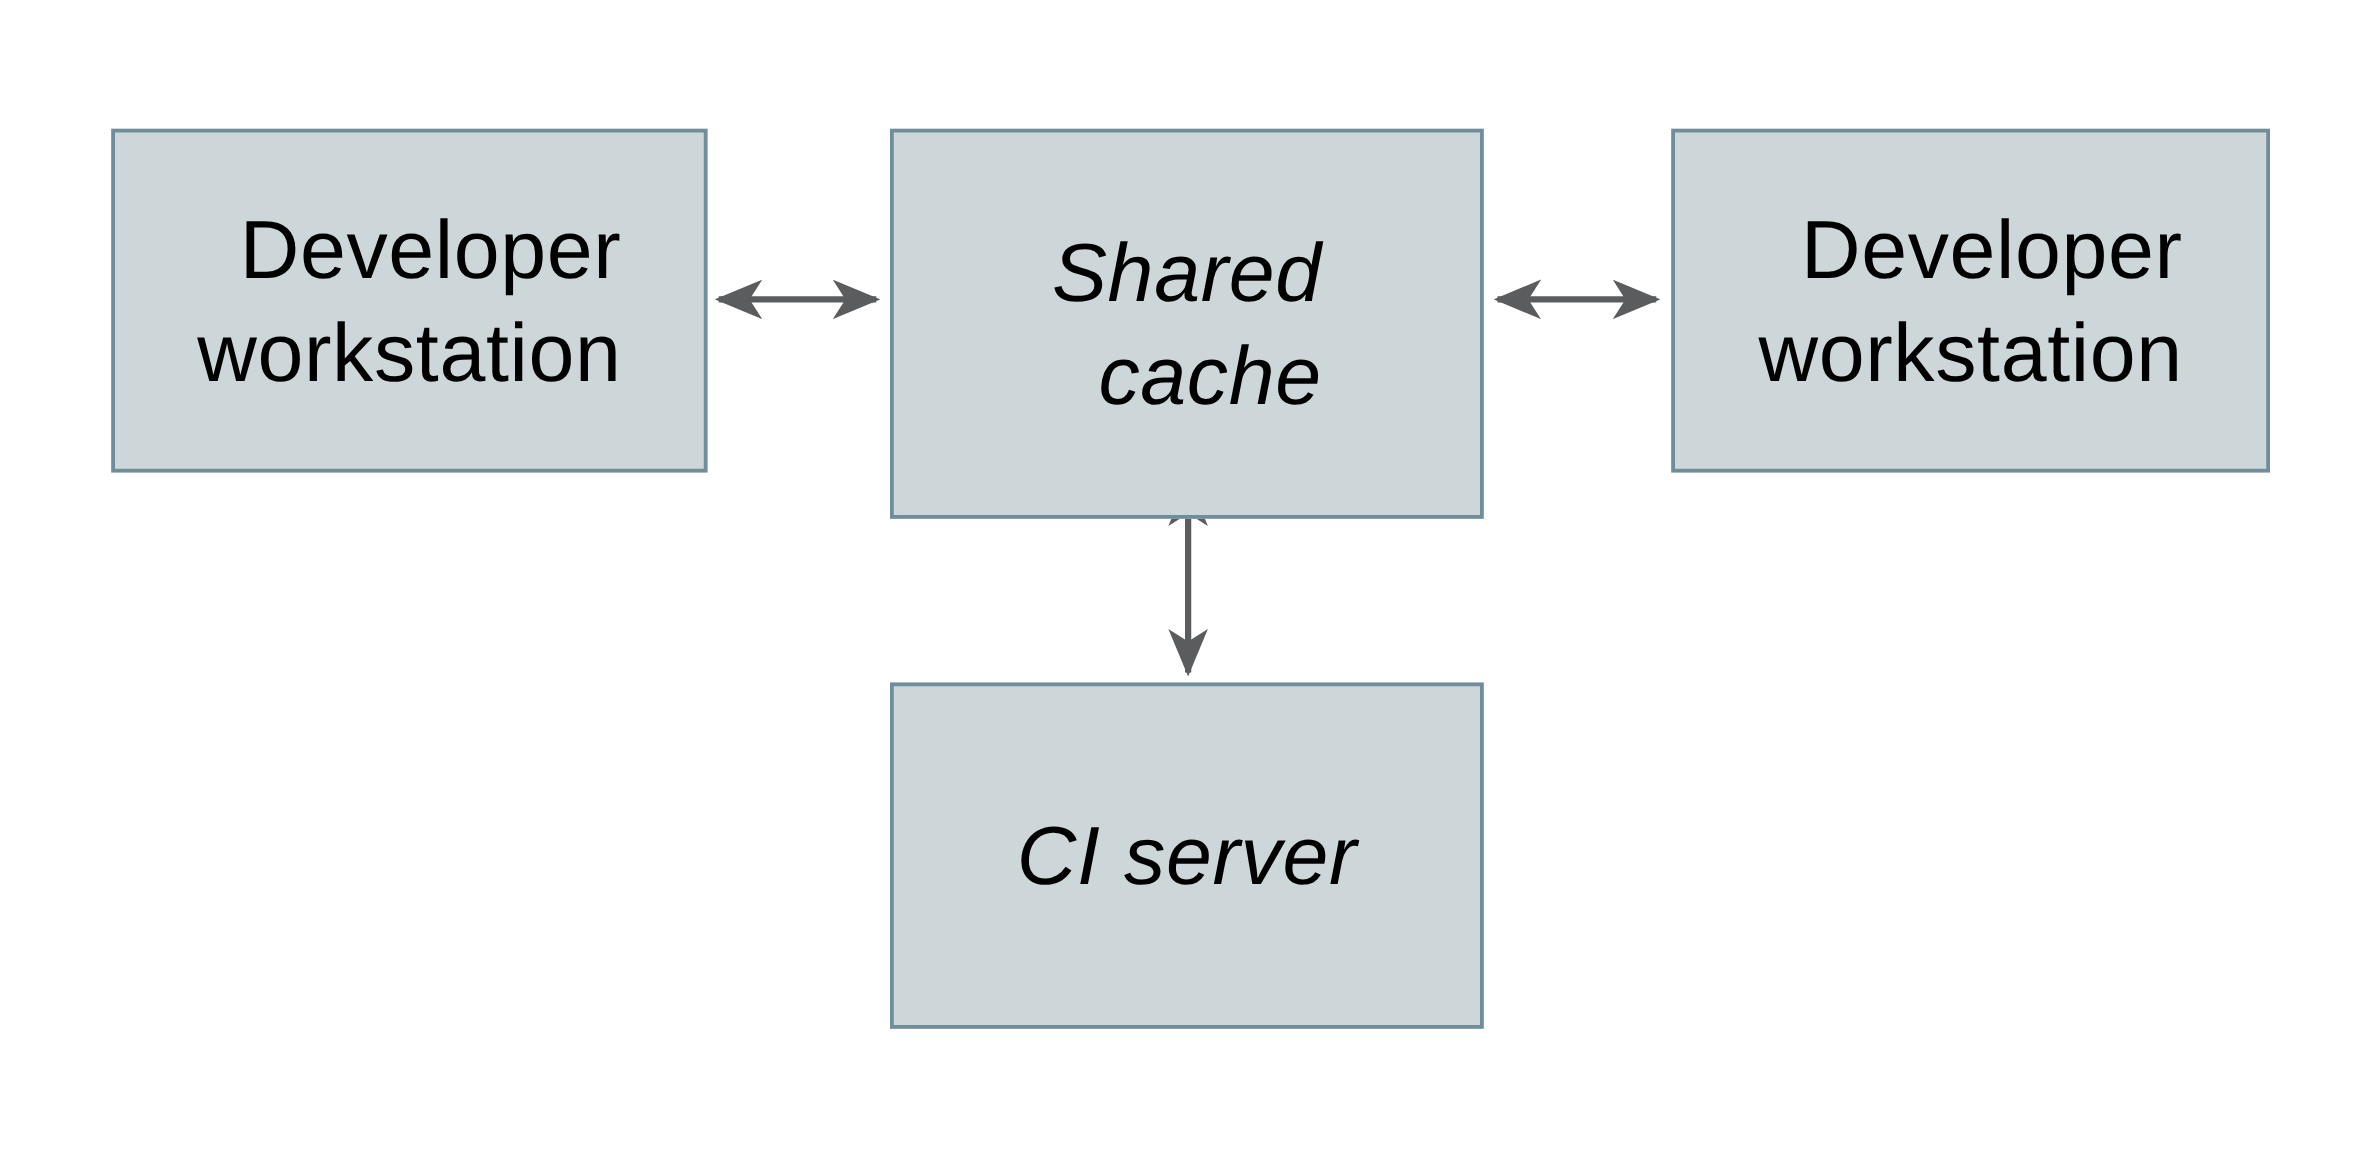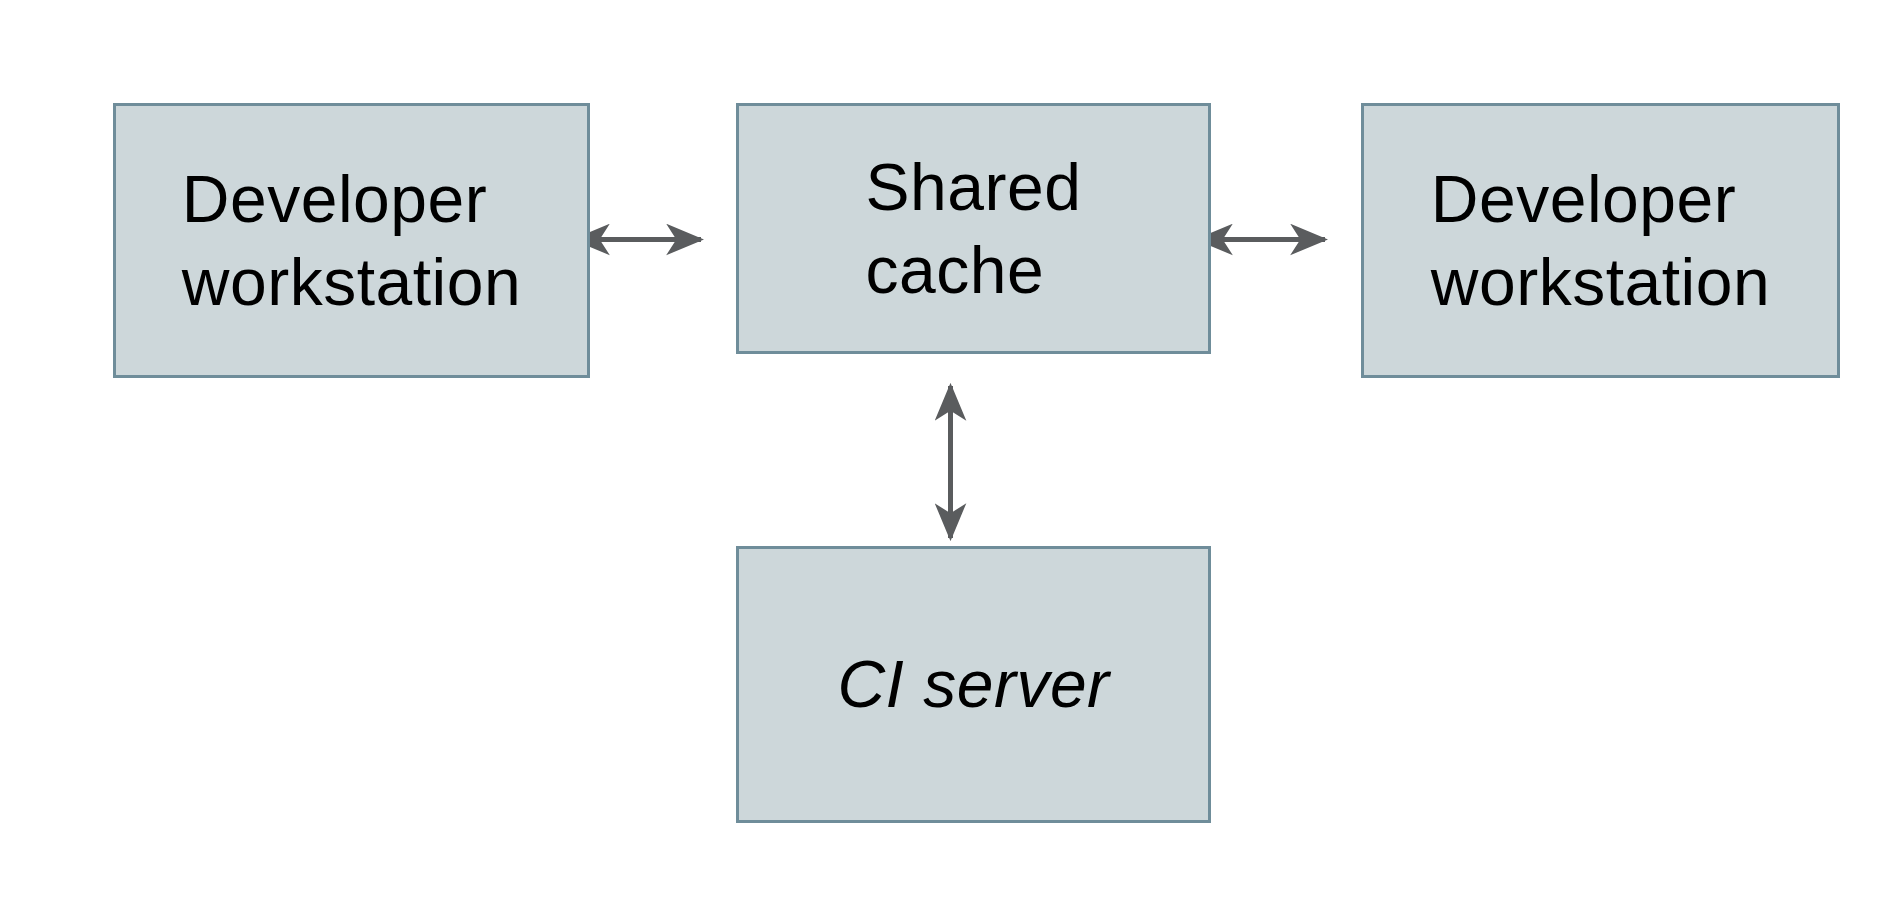--- a/index.html
+++ b/index.html
@@ -33,32 +33,31 @@
     fill: var(--arrow-color, #5a5c5e);
   }
   .node {
     position: absolute;
     box-sizing: border-box;
     background: var(--node-fill, #cdd7da);
     border: 3px solid var(--node-border, #6f8d9a);
     display: flex;
     align-items: center;
     justify-content: center;
-    text-align: left;
-    margin-left: 24px;
+    text-align: right;
   }
   .node-label {
     font-size: 66px;
     line-height: 1.25;
     color: var(--text-color, #000000);
     white-space: pre-line;
     letter-spacing: 0.5px;
   }
   .node-left  { left: 89px;   top: 103px; width: 477px; height: 275px; }
-  .node-cache { left: 712px;  top: 103px; width: 475px; height: 251px; }
+  .node-cache { left: 712px;  top: 103px; width: 475px; height: 312px; font-style: italic; }
   .node-right { left: 1337px; top: 103px; width: 479px; height: 275px; }
   .node-ci    { left: 712px;  top: 546px; width: 475px; height: 277px; font-style: italic; }
 </style>
 </head>
 <body>
 
 <div class="canvas">
 
   <svg class="arrows" width="1900" height="922" viewBox="0 0 1900 922" aria-hidden="true">
     <defs>

